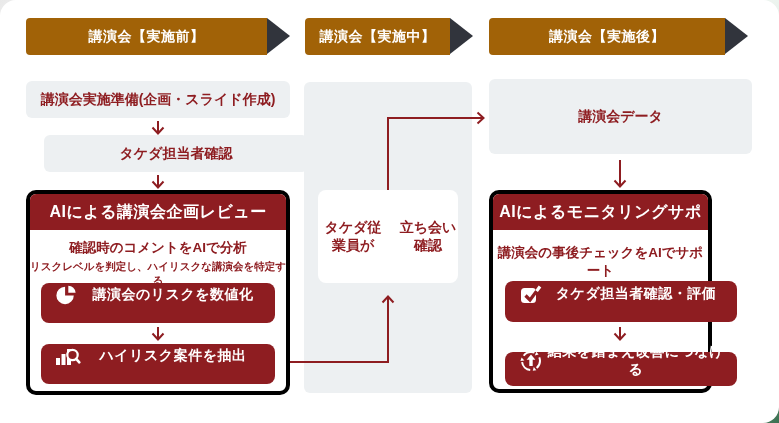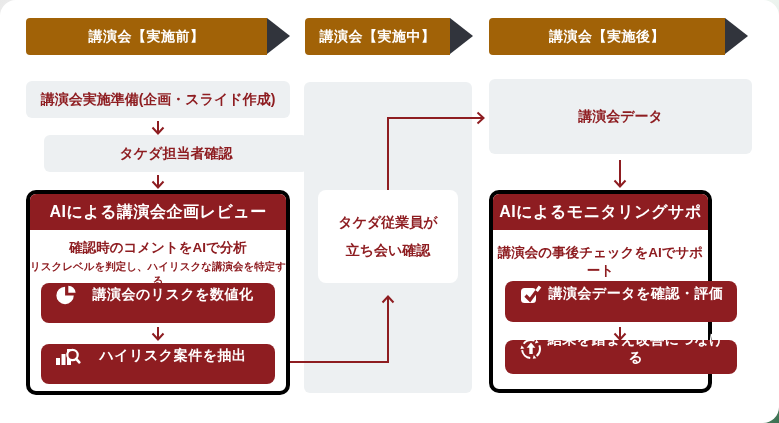--- a/index.html
+++ b/index.html
@@ -63,21 +63,21 @@
     color:#fff; font-weight:bold; font-size:14px;
     padding:0 10px 16px 14px; z-index:3;
   }
   .redbtn .ic{ width:26px; height:24px; flex:0 0 auto; display:flex; align-items:center; }
   .redbtn .lbl{ flex:1; text-align:center; letter-spacing:.5px; }
 
   
   .note{
     position:absolute; background:#fff; border-radius:8px;
     color:#8E1D21; font-weight:bold; font-size:14px;
-    display:flex; flex-direction:column; align-items:center; justify-content:center;
+    display:flex; flex-direction:row; align-items:center; justify-content:center;
     gap:10px; z-index:2; text-align:center;
   }
 
   
   svg.flow{ position:absolute; inset:0; z-index:4; pointer-events:none; }
 </style>
 </head>
 <body>
 
 <div class="card">
@@ -134,24 +134,24 @@
   </div>
 
   <div class="redbtn" style="left:505px; top:281px; width:232px; height:41px;">
     <span class="ic">
       <svg width="24" height="24" viewBox="0 0 24 24">
         <rect x="2" y="6" width="15" height="15" rx="3.5" fill="#fff"></rect>
         <path d="M6.5 13.5 L11 18 L21 4.5" fill="none" stroke="#8E1D21" stroke-width="3.2"></path>
         <path d="M17.6 9.1 L21 4.5" fill="none" stroke="#fff" stroke-width="3.2"></path>
       </svg>
     </span>
-    <span class="lbl">講演会データを確認・評価</span>
-  </div>
-
-  <div class="redbtn" style="left:505px; top:340px; width:232px; height:34px;">
+    <span class="lbl">タケダ担当者確認・評価</span>
+  </div>
+
+  <div class="redbtn" style="left:505px; top:352px; width:232px; height:34px;">
     <span class="ic">
       <svg width="24" height="24" viewBox="0 0 24 24">
         <circle cx="12" cy="12" r="9" fill="none" stroke="#fff" stroke-width="2" stroke-dasharray="12 6.85" stroke-dashoffset="4"></circle>
         <g fill="#fff">
           <path transform="rotate(30 12 12)" d="M12 1.4 L15.4 2.6 L12.6 5.4 Z"></path>
           <path transform="rotate(150 12 12)" d="M12 1.4 L15.4 2.6 L12.6 5.4 Z"></path>
           <path transform="rotate(270 12 12)" d="M12 1.4 L15.4 2.6 L12.6 5.4 Z"></path>
         </g>
         <path d="M12 5.6 L16.4 10.8 L13.7 10.8 L13.7 17 L10.3 17 L10.3 10.8 L7.6 10.8 Z" fill="#fff"></path>
       </svg>

